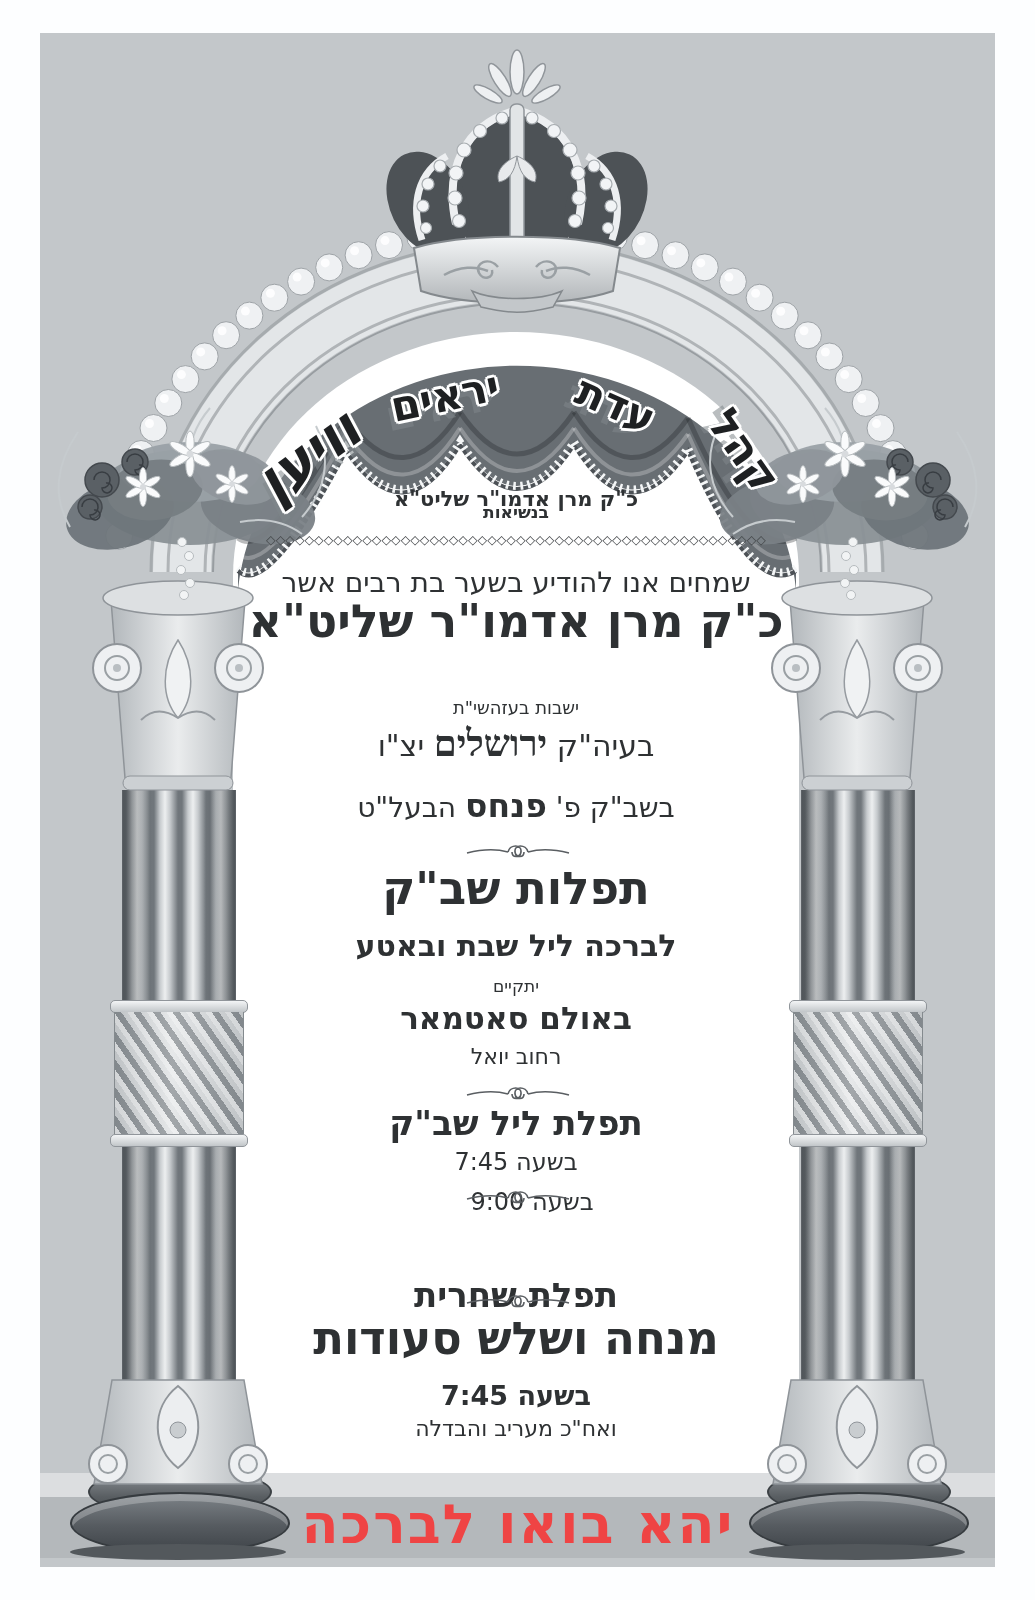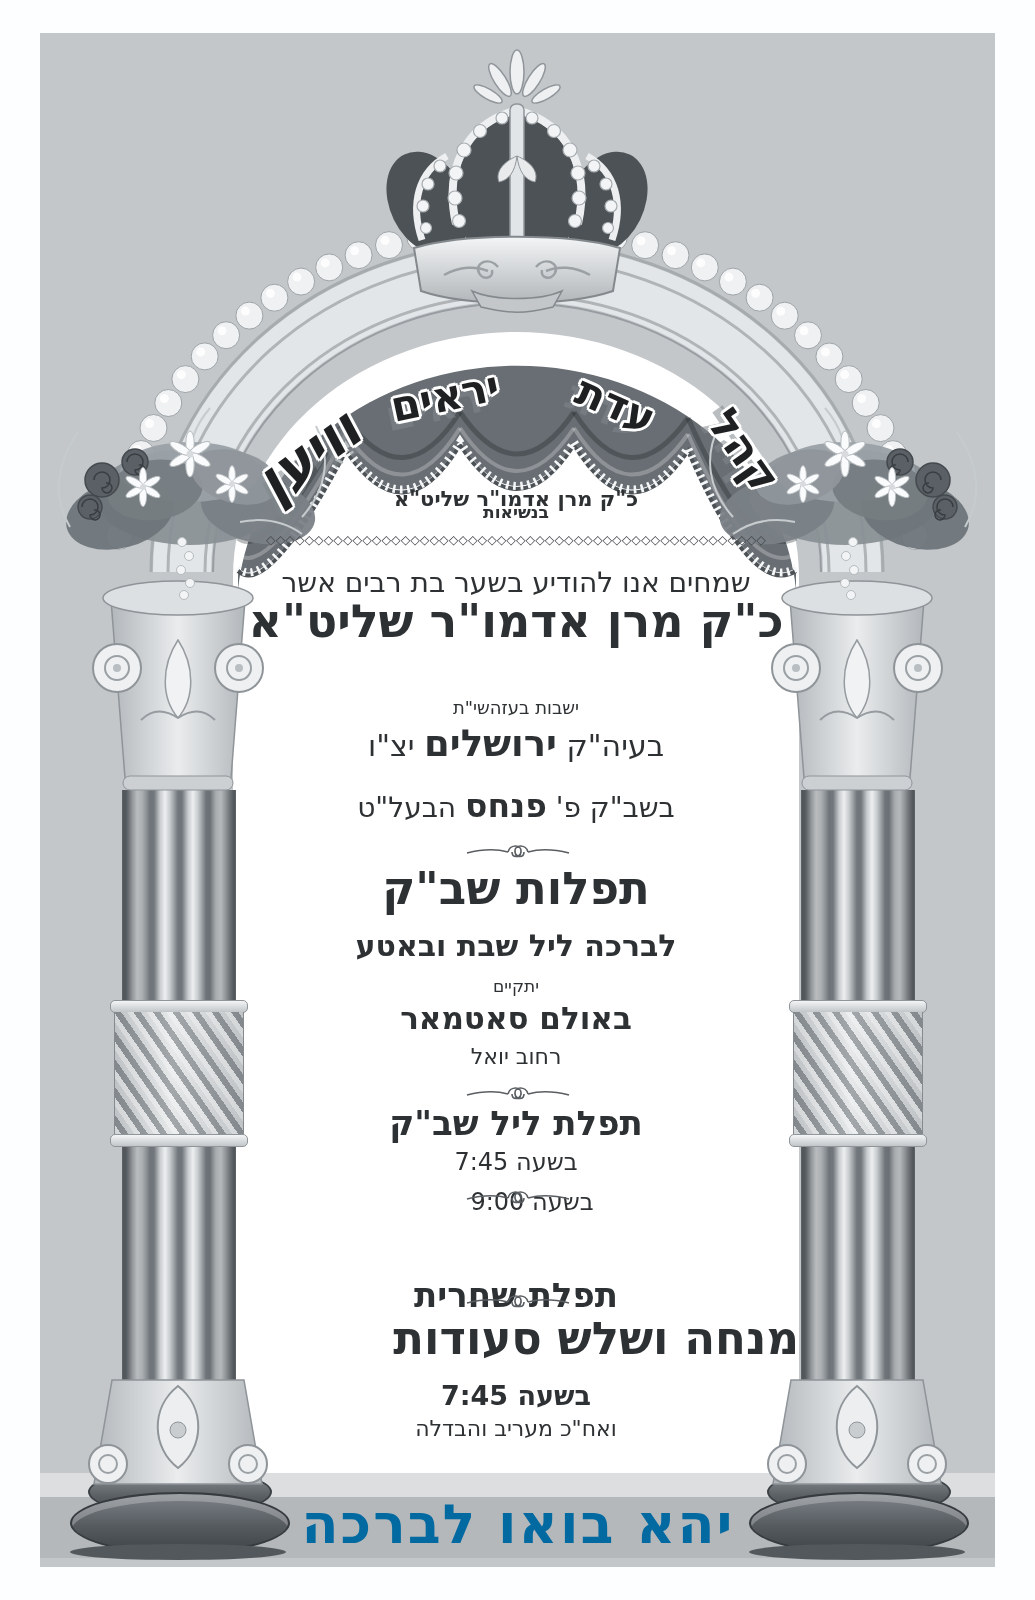--- a/index.html
+++ b/index.html
@@ -32,21 +32,21 @@
   .db3{width:216px;height:16px;top:1544px;background:#53585c;}
   
   .text-layer{position:absolute;inset:0;z-index:7;color:#2e3133;}
   .tline{position:absolute;left:233px;width:566px;text-align:center;white-space:nowrap;}
   .logo-word{position:absolute;font-weight:bold;color:#1e2022;z-index:7;
     text-shadow:-3px 0 0 #fff,3px 0 0 #fff,0 -3px 0 #fff,0 3px 0 #fff,-2px -2px 0 #fff,2px -2px 0 #fff,-2px 2px 0 #fff,2px 2px 0 #fff,-7px 8px 0 rgba(128,134,138,.55);}
   .b{font-weight:bold;}
   .flourish{position:absolute;left:463px;width:110px;height:24px;z-index:7;}
   .chain{letter-spacing:0px;color:#46494c;font-size:12.5px;}
   .blessing{position:absolute;left:118px;top:1494px;width:800px;height:62px;line-height:62px;text-align:center;
-    font-size:54px;font-weight:bold;color:#0369a1;z-index:7;letter-spacing:2px;}
+    font-size:54px;font-weight:bold;color:#ef4444;z-index:7;letter-spacing:2px;}
 </style>
 </head>
 <body>
 
 <div class="page">
   <div class="mat"></div>
   <div class="band-light"></div>
   <div class="band-dark"></div>
   <div class="window"></div>
 
@@ -366,21 +366,21 @@
     <div class="tline b" style="top:466px;font-size:17px;margin-top:36px;">בנשיאות</div>
     <div class="tline b" style="top:487px;font-size:21px;">כ"ק מרן אדמו"ר שליט"א</div>
     <div class="tline chain" style="top:532px;">◇◇◇◇◇◇◇◇◇◇◇◇◇◇◇◇◇◇◇◇◇◇◇◇◇◇◇◇◇◇◇◇◇◇◇◇◇◇◇◇◇◇◇◇◇◇◇◇◇◇◇◇</div>
 
     <div class="tline" style="top:566px;font-size:28px;">שמחים אנו להודיע בשער בת רבים אשר</div>
     <div class="tline b" style="top:594px;font-size:46px;">כ"ק מרן אדמו"ר שליט"א</div>
     <div class="tline" style="top:697px;font-size:18px;">ישבות בעזהשי"ת</div>
 
     <div class="tline" style="top:722px;font-size:30px;">
       <span>בעיה"ק</span>
-      <span class="b" style="font-size:37px;">ירושלים</span>
+      <span class="b" style="font-size:37px;font-family:Liberation Serif, serif;">ירושלים</span>
       <span>יצ"ו</span>
     </div>
 
     <div class="tline" style="top:786px;font-size:28px;">
       <span>בשב"ק פ'</span>
       <span class="b" style="font-size:33px;">פנחס</span>
       <span>הבעל"ט</span>
     </div>
 
     <svg class="flourish" style="top:840px;" viewBox="0 0 110 24">
@@ -410,21 +410,21 @@
     <div class="tline b" style="top:1275px;font-size:34px;">תפלת שחרית</div>
     <div class="tline" style="top:1188px;font-size:24px;margin-left:16px;">
       <span>בשעה</span>
       <span>9:00</span>
     </div>
 
     <svg class="flourish" style="top:1290px;" viewBox="0 0 110 24">
       <path d="M4 13 C 20 9 34 9 45 12 M106 13 C 90 9 76 9 65 12" fill="none" stroke="#5a5e62" stroke-width="1.6"></path>
       <path d="M45 12 c 2 -8 14 -8 13 0 c -1 6 -9 6 -9 0 M65 12 c -2 -8 -14 -8 -13 0 c 1 6 9 6 9 0" fill="none" stroke="#5a5e62" stroke-width="1.6"></path>
     </svg>
-    <div class="tline b" style="top:1312px;font-size:45px;text-align:right;">מנחה ושלש סעודות</div>
+    <div class="tline b" style="top:1312px;font-size:45px;">מנחה ושלש סעודות</div>
     <div class="tline b" style="top:1380px;font-size:27px;">
       <span>בשעה</span>
       <span>7:45</span>
     </div>
     <div class="tline" style="top:1416px;font-size:22px;">ואח"כ מעריב והבדלה</div>
   </div>
 
   <div class="blessing" dir="rtl">יהא בואו לברכה</div>
 </div>
 

